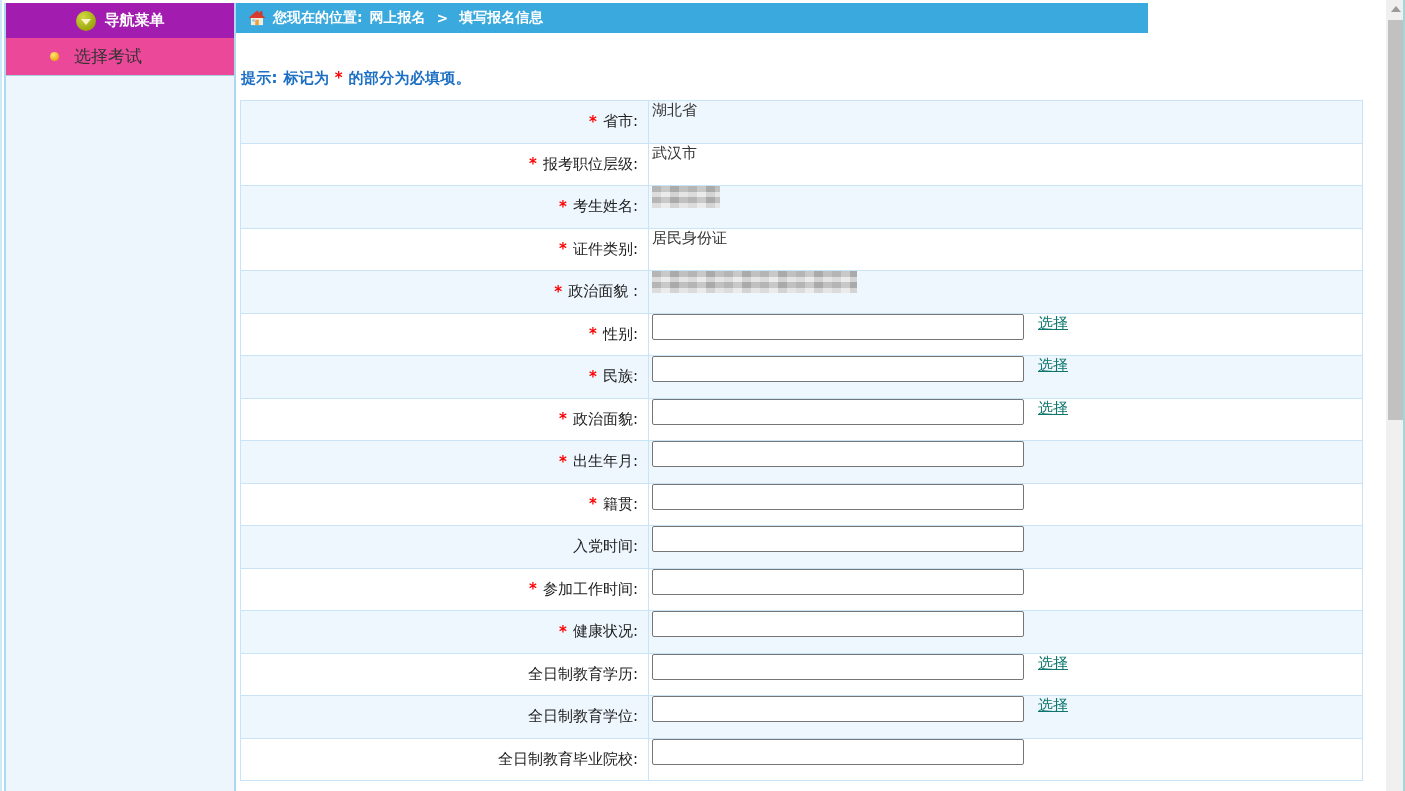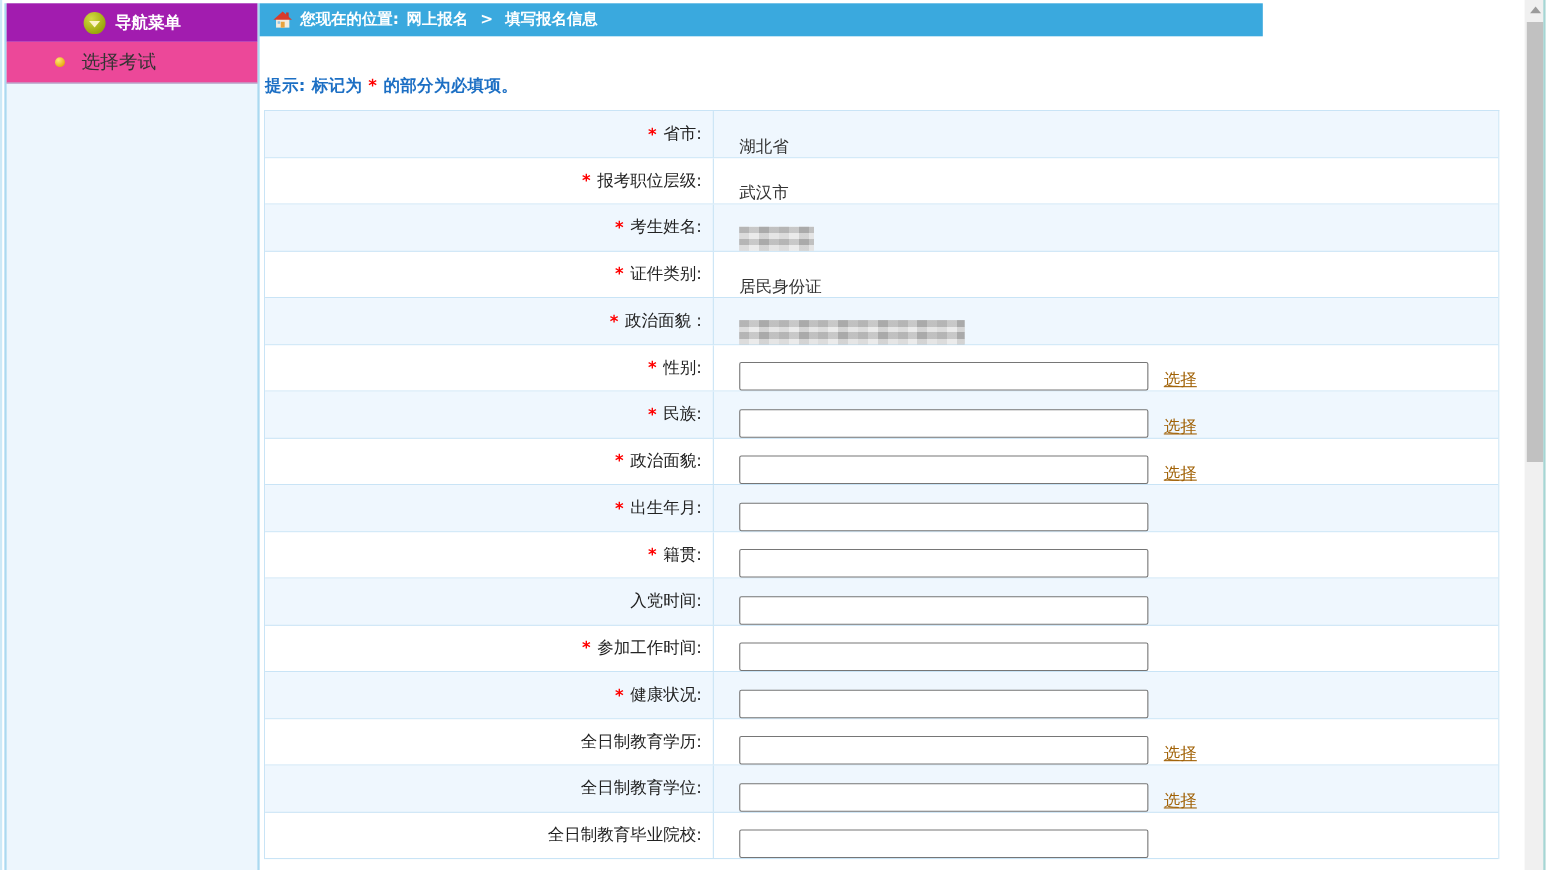--- a/index.html
+++ b/index.html
@@ -62,29 +62,29 @@
     position:absolute; left:240px; top:100px; width:1123px;
     border:1px solid #c9e4f6; border-bottom:none; background:#fff;
   }
   .frow { display:flex; height:42.5px; border-bottom:1px solid #c9e4f6; background:#ffffff; }
   .frow.alt { background:#eff7fe; }
   .flabel {
     width:407px; flex:0 0 407px; display:flex; align-items:center; justify-content:flex-end;
     gap:6px; padding-right:10px; font-size:15px; color:#222;
   }
   .fvalue {
-    flex:1; border-left:1px solid #c9e4f6; display:flex; align-items:flex-end;
-    padding-left:23px; gap:14px; font-size:15px; color:#333;
+    flex:1; border-left:1px solid #c9e4f6; display:flex; align-items:flex-start;
+    padding-left:3px; gap:14px; font-size:15px; color:#333;
   }
   .fin {
     width:372px; height:26px; border:1px solid #767676; border-radius:2px;
     background:#fff; font-size:14px; padding:0 6px;
     font-family:"DejaVu Sans","Liberation Sans",sans-serif;
   }
-  .sel { color:#a16207; text-decoration:underline; font-size:15px; cursor:pointer; }
+  .sel { color:#0f766e; text-decoration:underline; font-size:15px; cursor:pointer; }
   .masked {
     height:22px; width:68px;
     background-image:
       repeating-linear-gradient(0deg, rgba(255,255,255,.38) 0 5px, rgba(110,110,110,.20) 5px 11px),
       repeating-linear-gradient(90deg, #c7c7c7 0 9px, #dfdfdf 9px 18px, #b9b9b9 18px 27px, #d5d5d5 27px 36px);
   }
   .masked.long { width:205px; }
 
   
   .sbar { position:absolute; left:1386px; top:0; width:19px; height:791px; background:#f0f0f0; }

